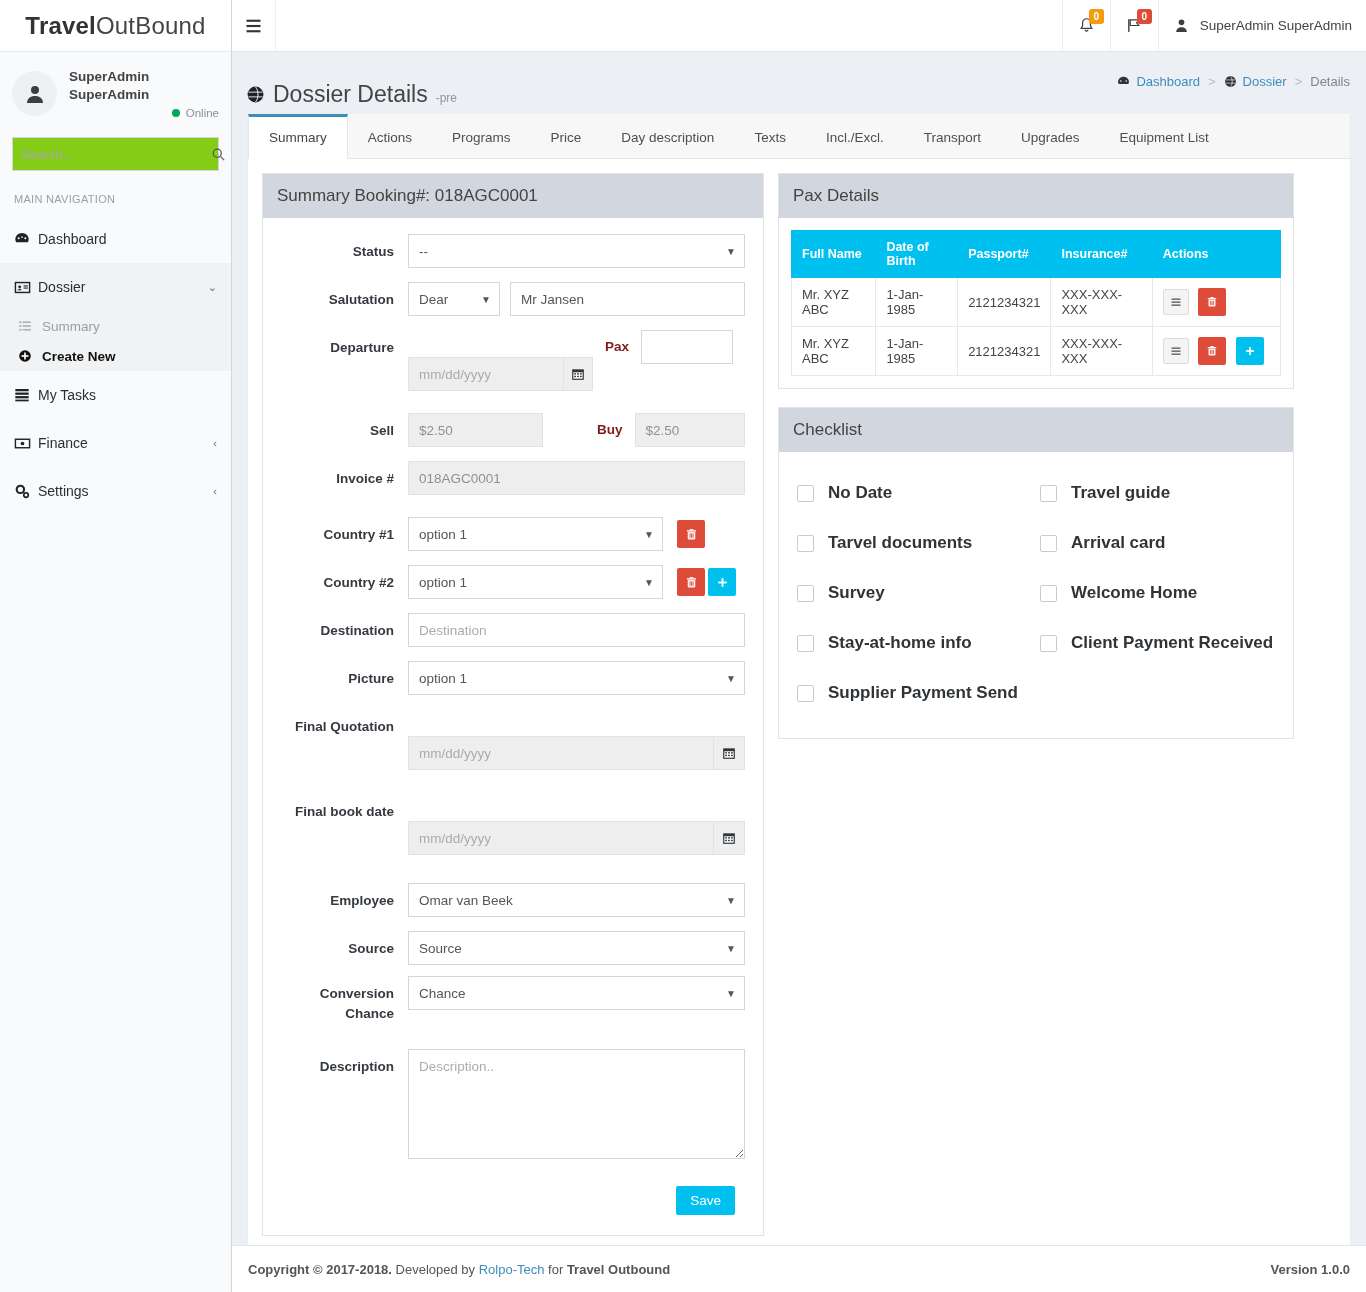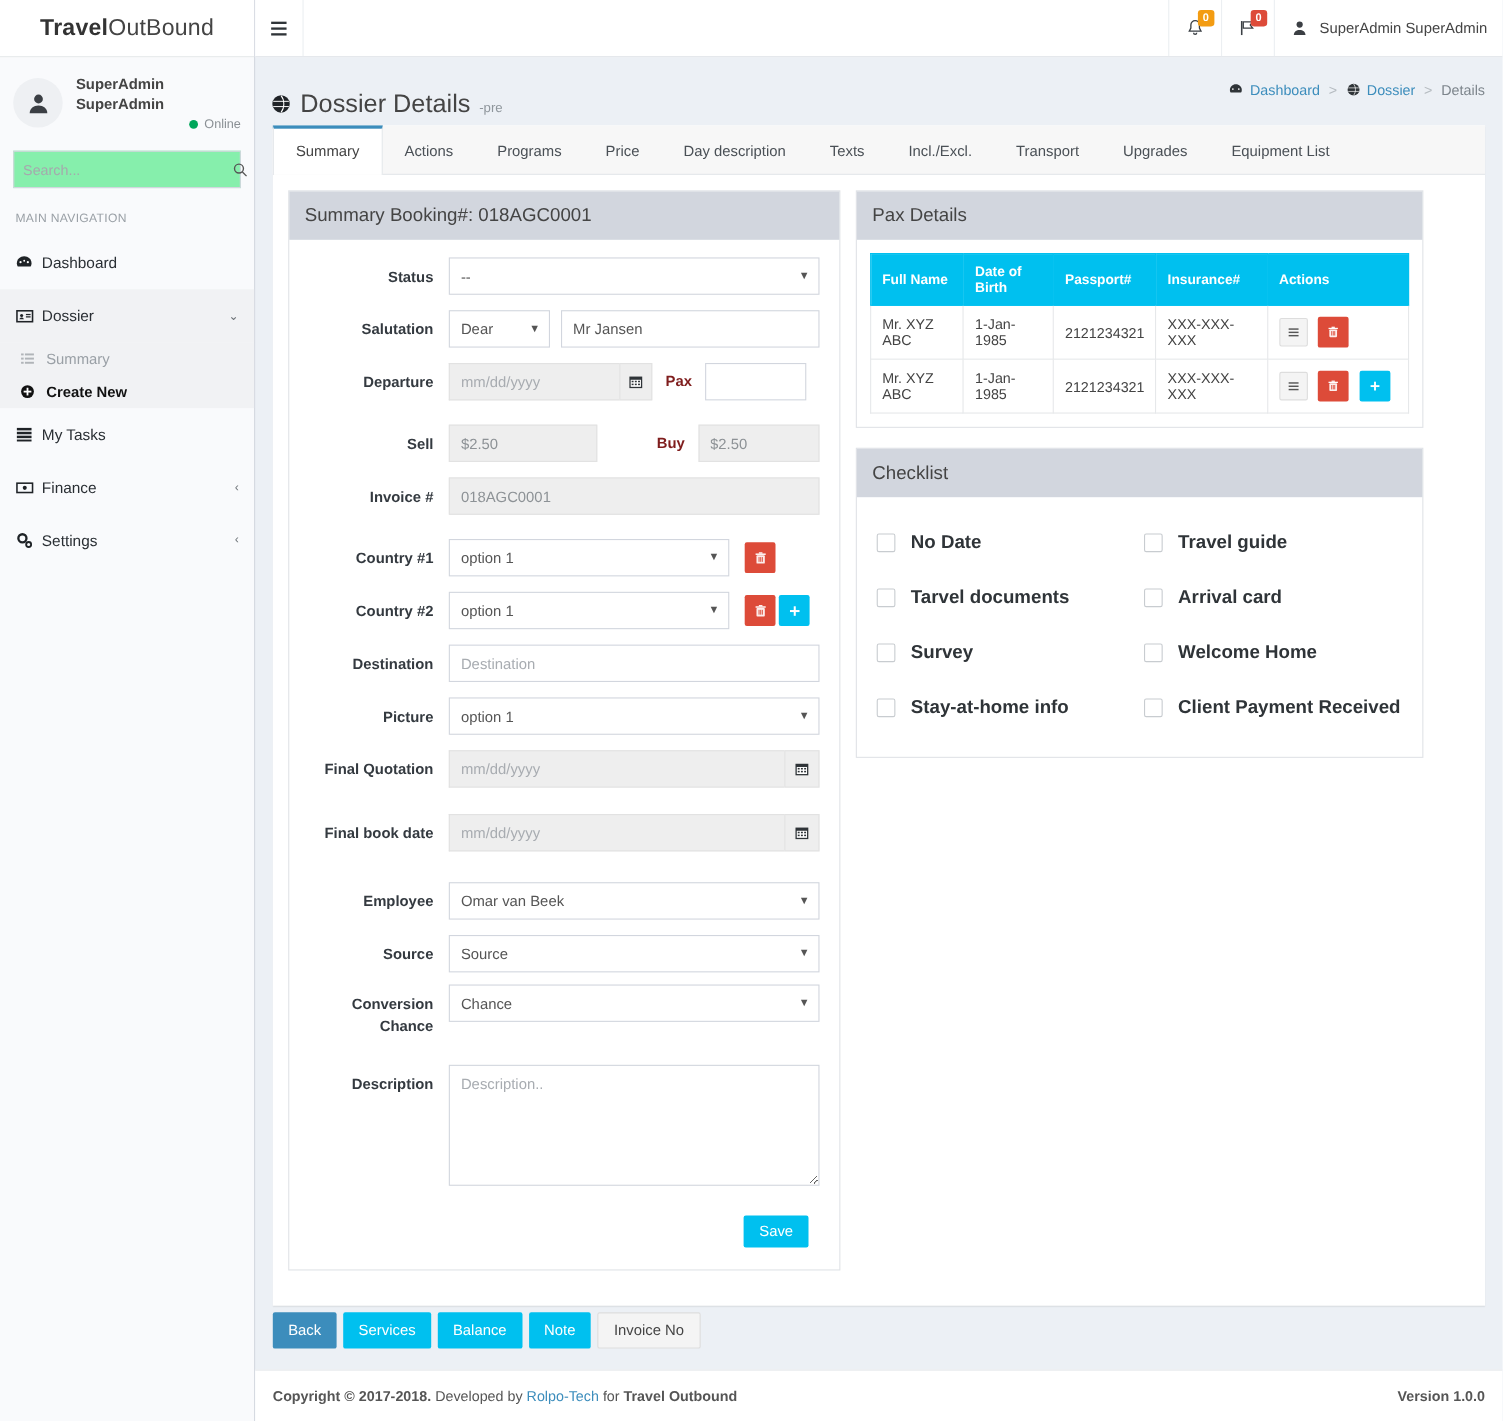--- a/index.html
+++ b/index.html
@@ -16,37 +16,37 @@
 
   
   .sidebar {
     position:absolute; left:0; top:0; width:232px; height:1292px;
     background:#f9fafc; border-right:1px solid #d2d6de;
   }
   .logo-box {
     height:52px; display:flex; align-items:center; justify-content:center;
     background:#ffffff; border-bottom:1px solid #e7eaec;
   }
-  .logo-text { font-size:21px; color:#333; letter-spacing:.2px; }
+  .logo-text { font-size:24px; color:#333; letter-spacing:.2px; }
   .logo-text b { font-weight:bold; }
   .logo-text span.light { font-weight:400; color:#444; }
 
   .user-panel { display:flex; align-items:center; padding:16px 12px 12px 12px; }
   .avatar-circle {
     width:45px; height:45px; border-radius:50%; background:#eef0f3;
     display:flex; align-items:center; justify-content:center; flex:0 0 45px;
   }
   .avatar-circle svg { fill:#3b3f44; }
   .user-meta { margin-left:12px; }
   .user-name { font-size:13.5px; color:#444; font-weight:600; line-height:1.3; }
   .user-status { font-size:11.5px; color:#8a8f94; display:flex; align-items:center; margin-top:4px;justify-content:flex-end;}
   .dot-online { width:8px;height:8px;border-radius:50%;background:#00a65a;display:inline-block;margin-right:6px;}
 
   .search-wrap { padding:0 12px; margin-top:6px; }
-  .search-box { position:relative; display:flex; border:1px solid #d2d6de; background:#86efac; height:34px; align-items:center;}
+  .search-box { position:relative; display:flex; border:1px solid #d2d6de; background:#84cc16; height:34px; align-items:center;}
   .search-box input {
     border:0; outline:none; flex:1; height:32px; padding:0 8px;
     font-family:"Liberation Sans", sans-serif; font-size:13px; color:#555; background:transparent;
   }
   .search-box input::placeholder { color:#a5a9ad; }
   .search-btn { width:32px; height:32px; display:flex; align-items:center; justify-content:center;
     background:transparent; border:0; cursor:pointer; }
 
   .nav-header { padding:22px 14px 10px 14px; font-size:11px; color:#9aa0a6; letter-spacing:.3px; }
   .nav-item {
@@ -131,21 +131,21 @@
   .form-ctrl::placeholder { color:#a8acb1; }
   .form-ctrl.grey { background:#eeeeee; color:#8d9296; border-color:#e2e2e2; }
   select.form-ctrl { appearance:none; -webkit-appearance:none; background-image:none; padding-right:26px; }
   .sel-wrap { position:relative; flex:1; }
   .sel-wrap .caret {
     position:absolute; right:9px; top:50%; transform:translateY(-50%);
     pointer-events:none; font-size:10px; color:#555;
   }
   .fld { flex:1; }
   .inline-lbl { font-size:13.5px; font-weight:bold; color:#7f1d1d; padding:0 12px; line-height:34px; }
-  .input-group { display:flex; }
+  .input-group { display:flex;margin-top:27px; }
   .input-group .form-ctrl { border-right:0; }
   .input-addon {
     width:36px; height:34px; border:1px solid #e2e2e2; background:#eeeeee;
     display:flex; align-items:center; justify-content:center;
   }
   .btn-sq {
     width:28px; height:28px; border:0; cursor:pointer; display:inline-flex;
     align-items:center; justify-content:center; margin-left:8px; border-radius:2px;
   }
   .btn-danger { background:#dd4b39; }
@@ -746,20 +746,24 @@
                 <span class="chk-label">Welcome Home</span>
               </label>
               <label class="chk-item">
                 <span class="chk-box"></span>
                 <span class="chk-label">Stay-at-home info</span>
               </label>
               <label class="chk-item">
                 <span class="chk-box"></span>
                 <span class="chk-label">Client Payment Received</span>
               </label>
+              <label class="chk-item">
+                <span class="chk-box"></span>
+                <span class="chk-label">Supplier Payment Send</span>
+              </label>
             </div>
           </div>
 
         </div>
       </div>
     </div>
 
     <div class="bottom-bar">
       <button class="btn btn-blue">Back</button>
       <button class="btn btn-cyan">Services</button>

